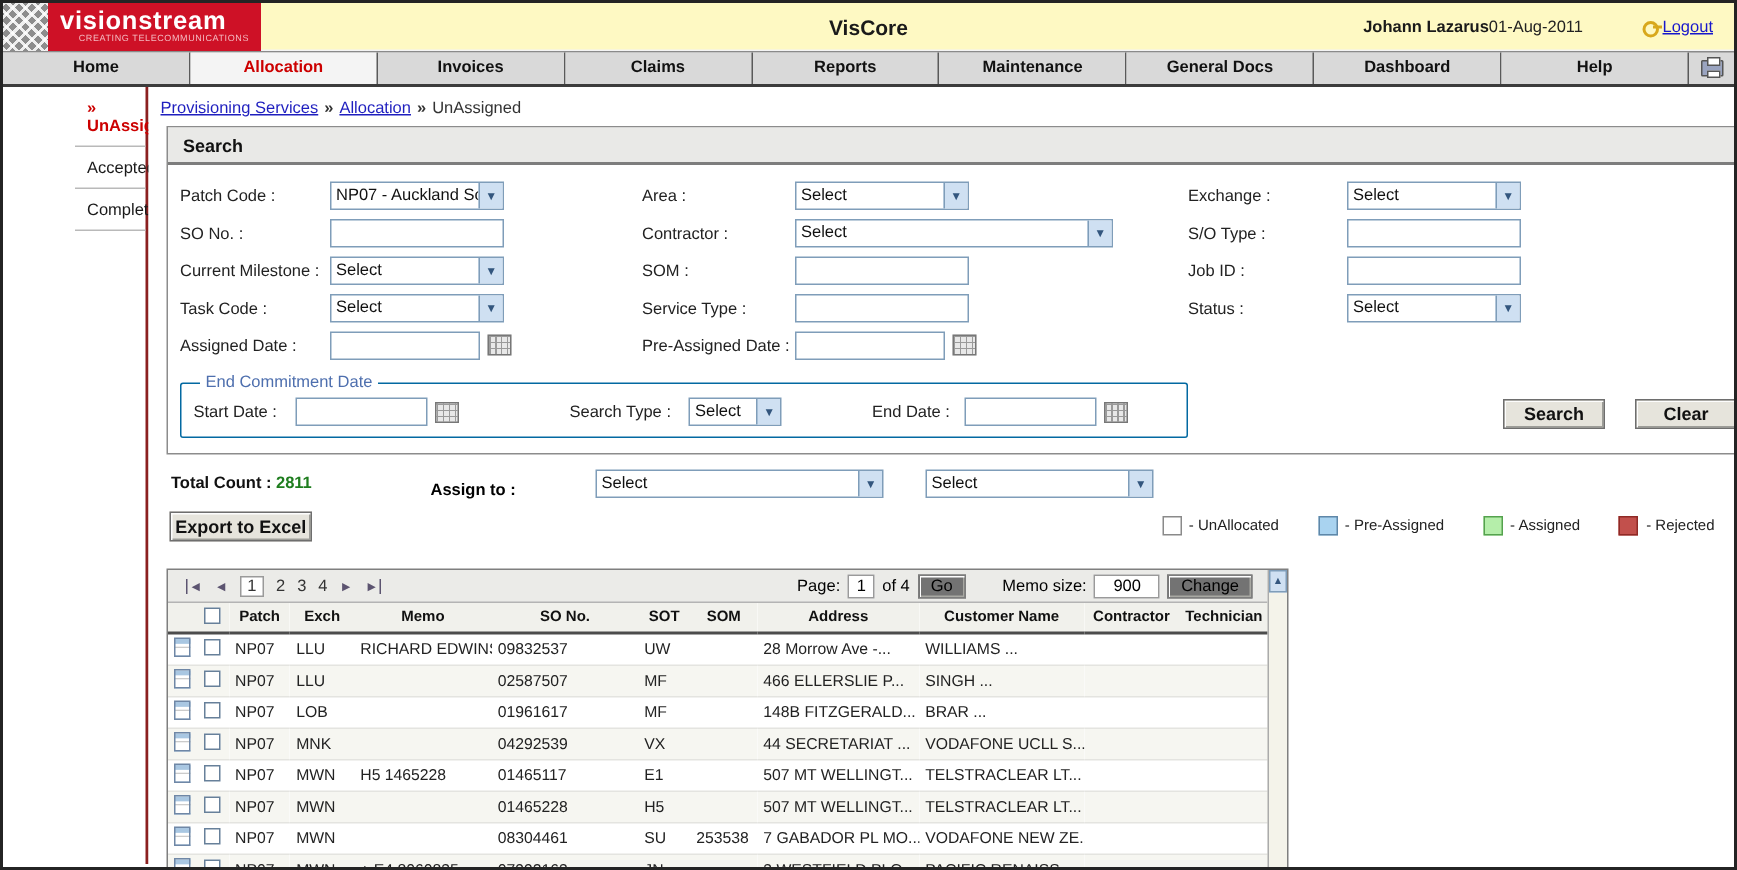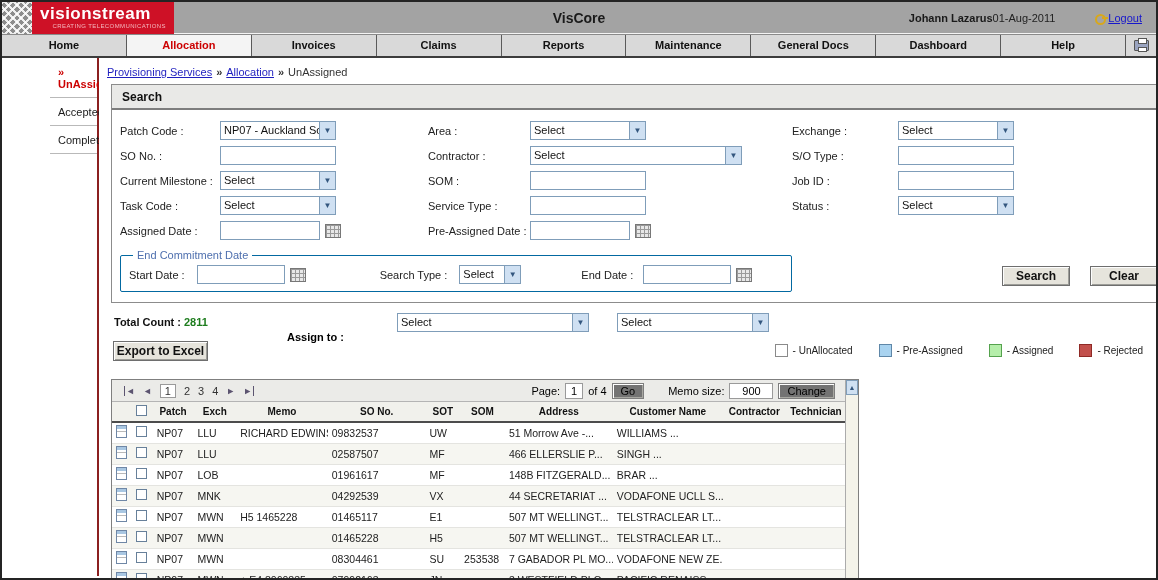--- a/index.html
+++ b/index.html
@@ -1,21 +1,21 @@
 <!DOCTYPE html>
 <html><head>
 <meta charset="utf-8">
 <style>
   * { margin:0; padding:0; box-sizing:border-box; }
   html,body { width:1158px; height:580px; }
   body { font-family:"Liberation Sans", sans-serif; background:#fff; }
   .page { width:1158px; height:580px; border:2px solid #242424; background:#fff; overflow:hidden; position:relative; }
 
   
-  .topbar { height:32px; background:#a3a3a3; display:flex; align-items:center; position:relative; border-bottom:1px solid #f4f4f4; }
+  .topbar { height:32px; background:#fef9c3; display:flex; align-items:center; position:relative; border-bottom:1px solid #f4f4f4; }
   .logoblock { display:flex; height:32px; }
   .logomark { width:30px; height:32px; background:#8d8d8d;
      background-image:repeating-linear-gradient(45deg, rgba(255,255,255,.85) 0 2px, transparent 2px 6px),
                       repeating-linear-gradient(-45deg, rgba(255,255,255,.85) 0 2px, transparent 2px 6px); }
   .logored { width:142px; height:32px; background:#ce1126; color:#fff; padding:3px 8px 0 8px; }
   .logored .lt { font-size:17px; font-weight:bold; letter-spacing:.5px; line-height:17px; }
   .logored .tag { font-size:6px; letter-spacing:.4px; color:#f4b9c0; text-align:right; margin-top:1px; }
   .apptitle { position:absolute; left:0; right:0; text-align:center; font-size:14px; font-weight:bold; color:#1a1a1a; }
   .userblock { margin-left:auto; display:flex; align-items:center; font-size:11px; padding-right:14px; z-index:2; }
   .uname { font-weight:bold; color:#1a1a1a; }
@@ -73,21 +73,21 @@
   .lbl-st { margin-left:74px; }
   .lbl-ed { margin-left:60px; margin-right:10px; }
   .btn { background:#e6e4dc; border:1px solid #6e6e6e; box-shadow:inset 1px 1px 0 #fdfdfd, inset -1px -1px 0 #9d9d98; font-weight:bold; font-size:12px; font-family:"Liberation Sans", sans-serif; padding:2px 0; cursor:pointer; color:#111; }
   .sbtns { margin-left:auto; display:flex; gap:20px; align-items:flex-end; padding-bottom:6px; padding-right:6px; }
   .sbtns .btn { width:68px; }
 
   
   .actrow { position:relative; margin:10px 0 0 12px; width:1034px; height:21px; font-size:11px; }
   .tcount { position:absolute; left:3px; top:3px; font-weight:bold; color:#111; }
   .tcount .v { color:#1e7d1e; margin-left:3px; }
-  .asglbl { position:absolute; left:176px; top:18px; font-weight:bold; }
+  .asglbl { position:absolute; left:176px; top:8px; font-weight:bold; }
   .asgsel1 { position:absolute; left:286px; top:0; width:192px; }
   .asgsel2 { position:absolute; left:506px; top:0; width:152px; }
   .actbtns { position:absolute; right:0; top:-1px; display:flex; gap:14px; }
   .actbtns .btn { min-width:54px; padding:2px 8px; }
   .exprow { position:relative; margin:7px 0 0 12px; width:1034px; height:21px; }
   .expbtn { position:absolute; left:2px; top:0; width:95px; }
   .legend { position:absolute; right:2px; top:3px; display:flex; gap:26px; align-items:center; }
   .lgitem { display:flex; align-items:center; gap:5px; font-size:10px; color:#222; }
   .lgbox { width:13px; height:13px; display:inline-block; }
 
@@ -360,21 +360,21 @@
           <tbody>
               <tr>
                 <td style="text-align: center; padding: 0px;"><span class="docicon"></span></td>
                 <td style="text-align: center; padding: 0px;"><span class="cbx"></span></td>
                 <td>NP07</td>
                 <td>LLU</td>
                 <td>RICHARD EDWINS</td>
                 <td>09832537</td>
                 <td>UW</td>
                 <td></td>
-                <td>51 Morrow Ave -...</td>
+                <td>28 Morrow Ave -...</td>
                 <td>WILLIAMS ...</td>
                 <td></td>
                 <td></td>
               </tr>
               <tr class="alt">
                 <td style="text-align: center; padding: 0px;"><span class="docicon"></span></td>
                 <td style="text-align: center; padding: 0px;"><span class="cbx"></span></td>
                 <td>NP07</td>
                 <td>LLU</td>
                 <td></td>

